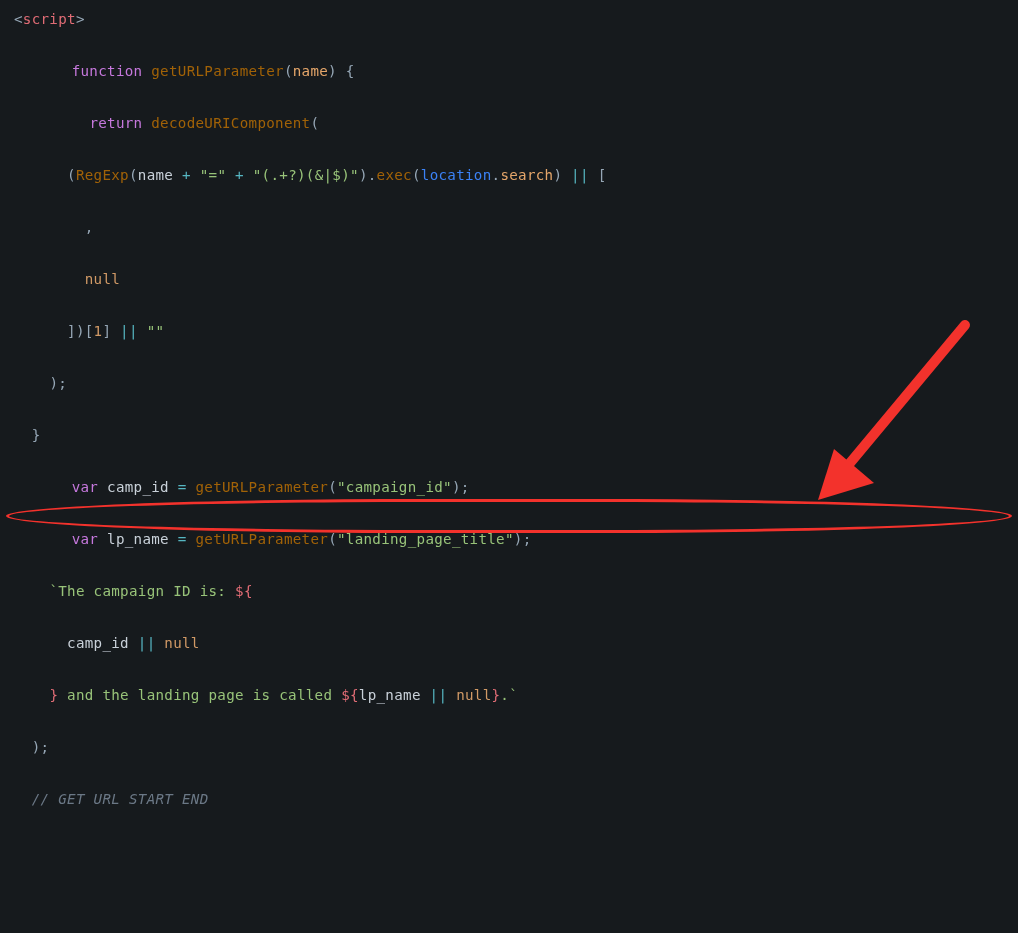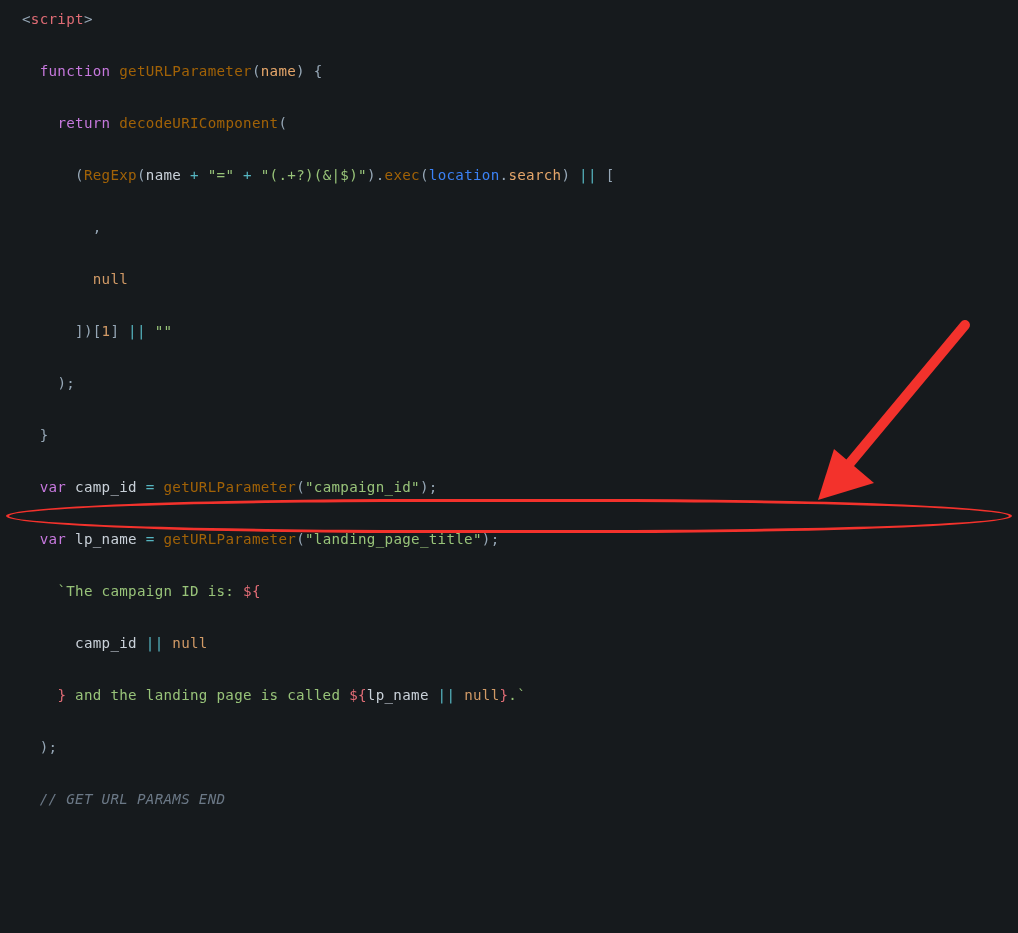--- a/index.html
+++ b/index.html
@@ -9,27 +9,27 @@
     font-size: 14.2px;
     line-height: 26px;
     color: #c9d1d9;
     padding: 6px 0 16px 0;
     width: 1018px;
     height: 933px;
     overflow: hidden;
     position: relative;
     letter-spacing: 0.3px;
   }
-  .line { white-space: pre; padding-left: 22px; }
+  .line { white-space: pre; padding-left: 14px; }
 
   
   .t-punc   { color: #96a7b6; }   
   .t-tag    { color: #e06c75; }   
   .t-comm   { color: #6b7886; font-style: italic; } 
-  .t-kw     { color: #c678dd; }   
+  .t-kw     { color: #c678dd; margin-left: 40px; }   
   .t-fn     { color: #a16207; }   
   .t-param  { color: #e5a66a; }   
   .t-var    { color: #c9d1d9; }   
   .t-str    { color: #98c379; }   
   .t-num    { color: #d19a66; }   
   .t-null   { color: #d19a66; margin-top: 10px; }   
   .t-op     { color: #56b6c2; }
   .t-interp { color: #e06c75; }   
   .t-ivar   { color: #c9d1d9; }   
   .t-builtin{ color: #3b82f6; }   
@@ -57,21 +57,21 @@
 <div class="line">        <span class="t-null">null</span></div>
 <div class="line">      <span class="t-punc">])</span><span class="t-punc">[</span><span class="t-num">1</span><span class="t-punc">]</span><span class="t-op"> || </span><span class="t-str">""</span></div>
 <div class="line">    <span class="t-punc">);</span></div>
 <div class="line">  <span class="t-punc">}</span></div>
 <div class="line">  <span class="t-kw">var</span> <span class="t-var">camp_id</span><span class="t-op"> = </span><span class="t-fn">getURLParameter</span><span class="t-punc">(</span><span class="t-str">"campaign_id"</span><span class="t-punc">);</span></div>
 <div class="line">  <span class="t-kw">var</span> <span class="t-var">lp_name</span><span class="t-op"> = </span><span class="t-fn">getURLParameter</span><span class="t-punc">(</span><span class="t-str">"landing_page_title"</span><span class="t-punc">);</span></div>
 <div class="line">    <span class="t-str">`</span><span class="t-str">The campaign ID is: </span><span class="t-interp">${</span></div>
 <div class="line">      <span class="t-ivar">camp_id</span><span class="t-op"> || </span><span class="t-null">null</span></div>
 <div class="line">    <span class="t-interp">}</span><span class="t-str"> and the landing page is called </span><span class="t-interp">${</span><span class="t-ivar">lp_name</span><span class="t-op"> || </span><span class="t-null">null</span><span class="t-interp">}</span><span class="t-str">.</span><span class="t-str">`</span></div>
 <div class="line">  <span class="t-punc">);</span></div>
-<div class="line">  <span class="t-comm">// GET URL PARAMS END</span></div>
+<div class="line">  <span class="t-comm">// GET URL START END</span></div>
 
 
 
 
 
 
 
 
 
 

